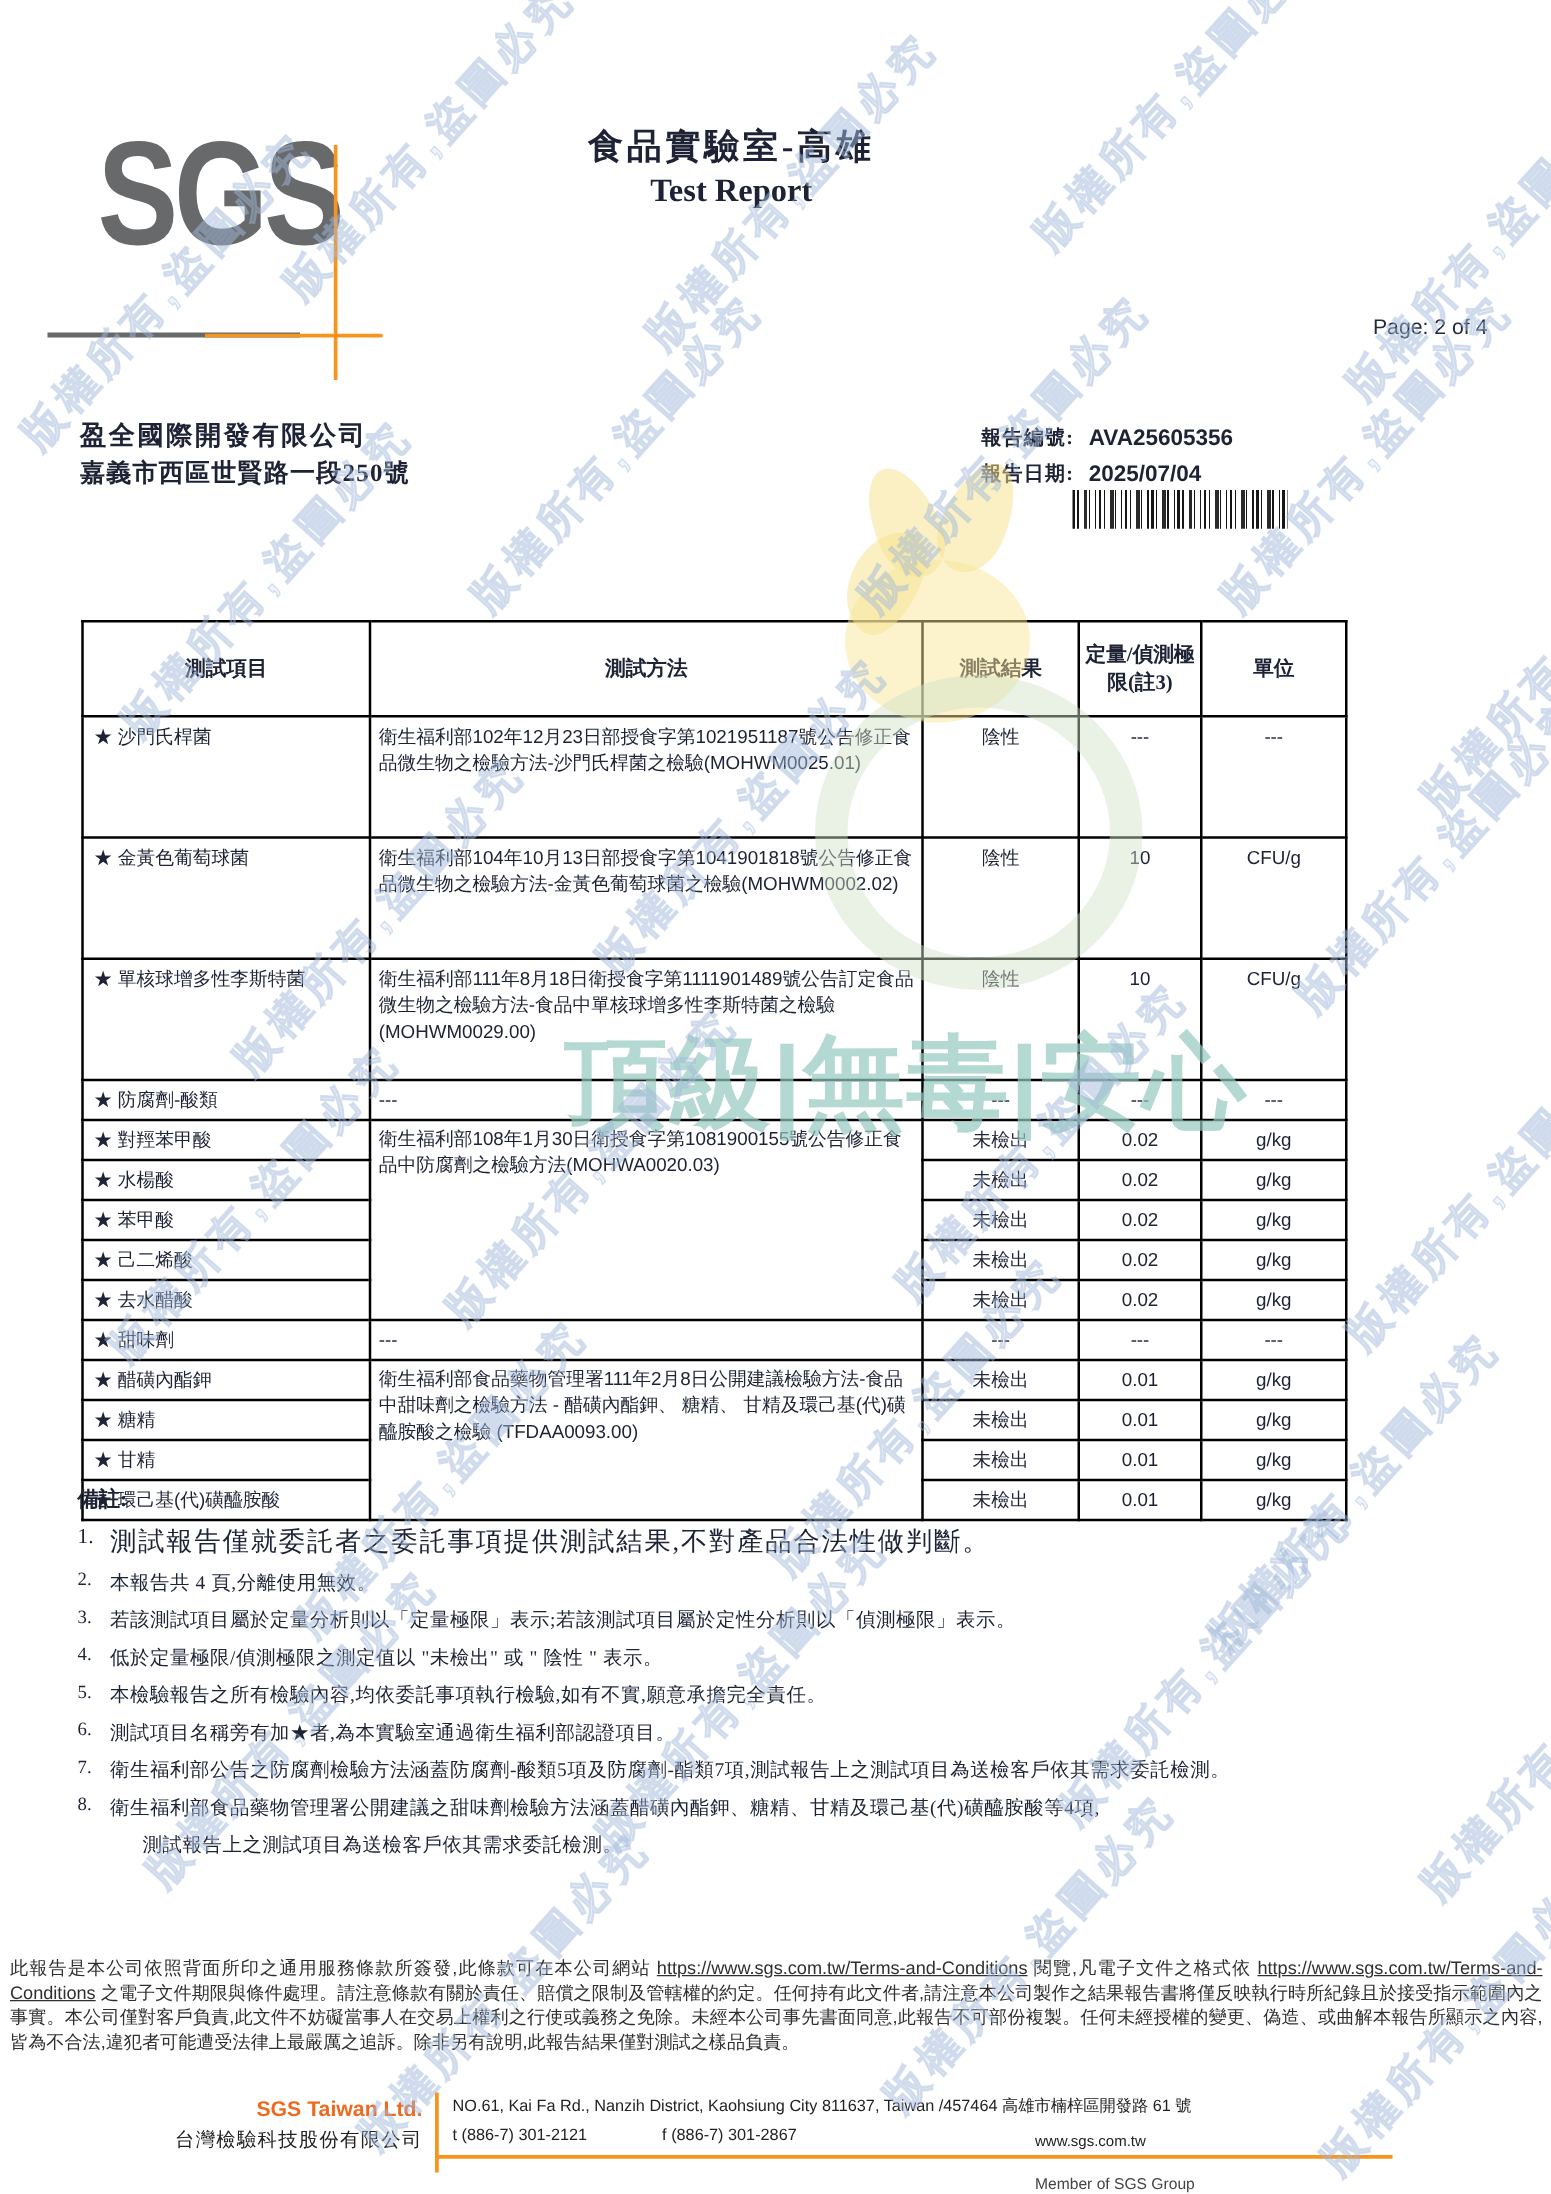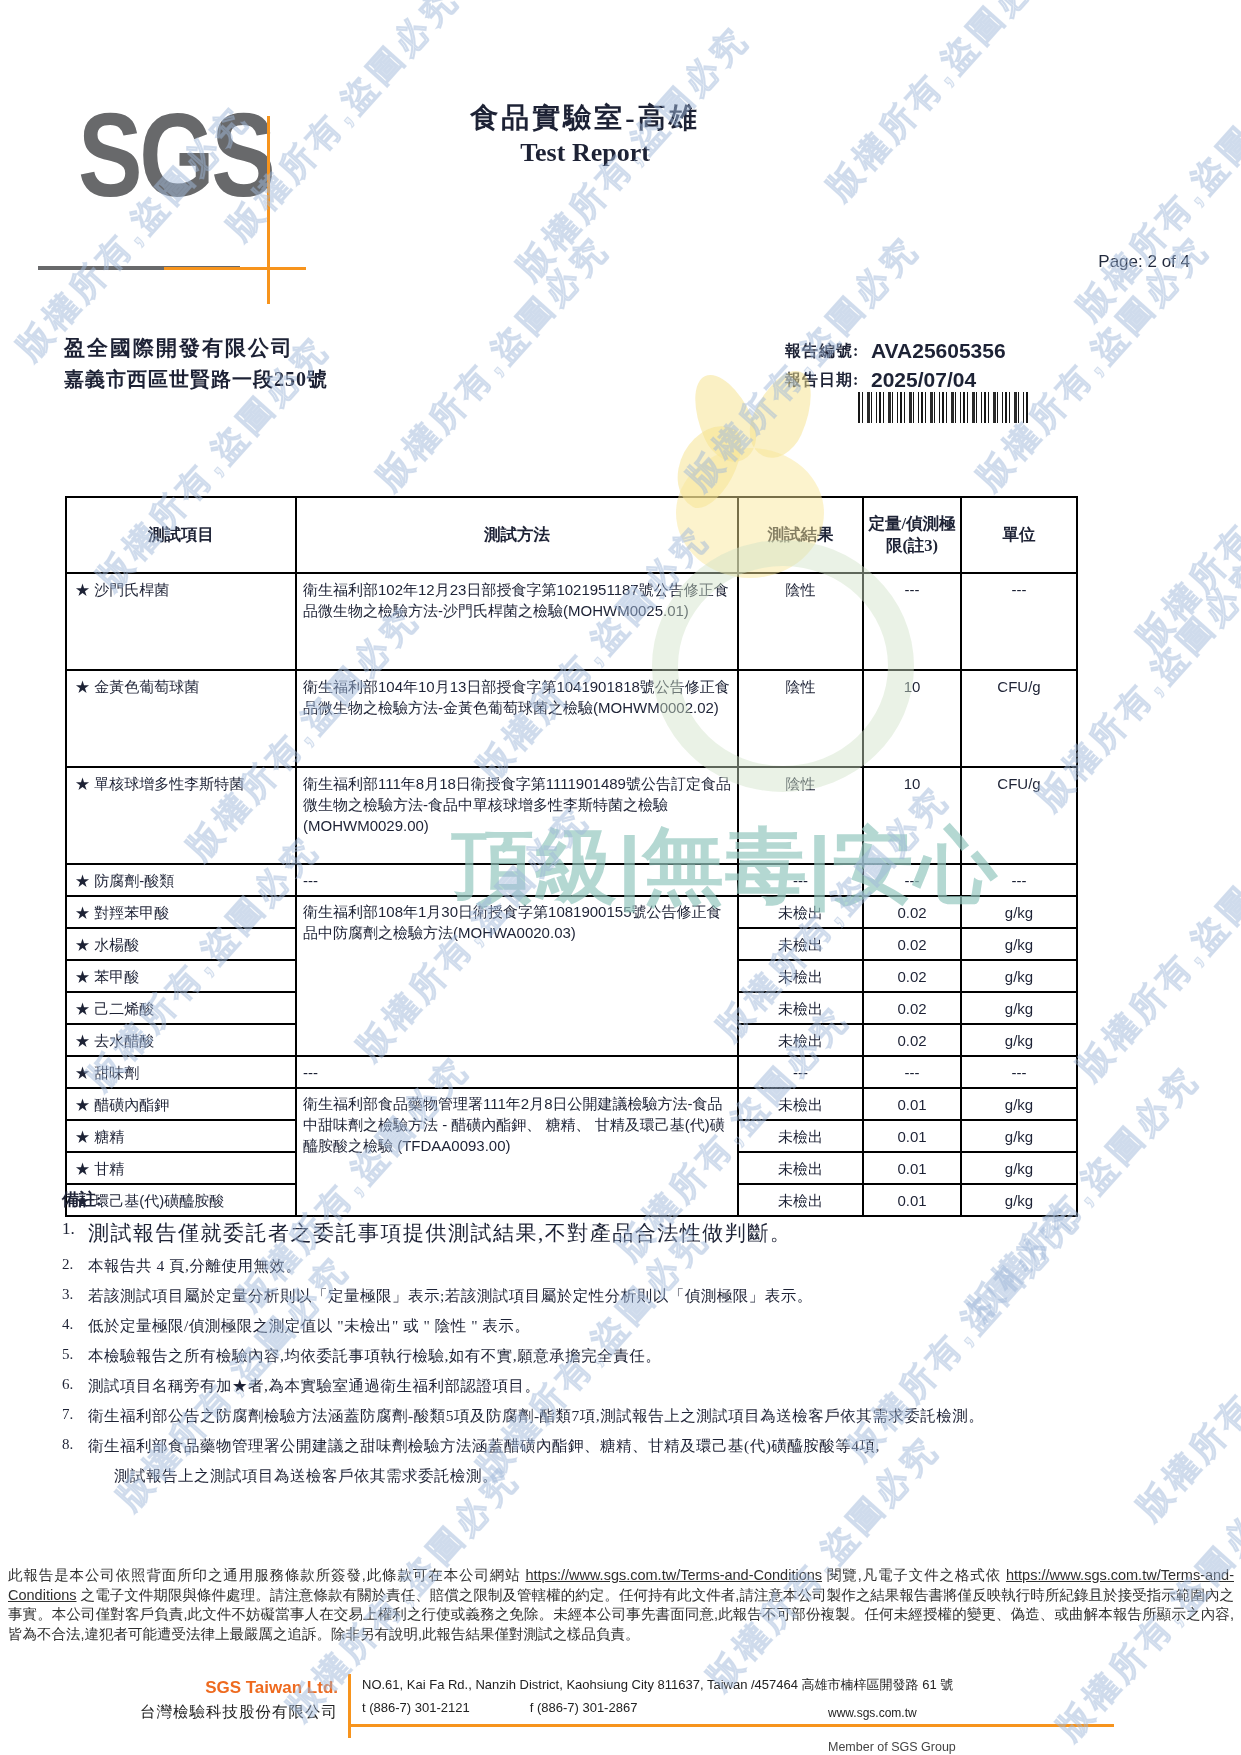--- a/index.html
+++ b/index.html
@@ -40,21 +40,21 @@
   .page-no{right:51px;top:252px;font-size:17px;font-family:"Liberation Sans",sans-serif;
            color:#222a3d;z-index:1;}
 
   
   .client{left:64px;top:332px;z-index:1;}
   .client-name{font-size:21px;font-weight:bold;letter-spacing:2px;line-height:32px;}
   .client-addr{font-size:20px;font-weight:bold;letter-spacing:1px;line-height:30px;}
   .rinfo{left:785px;top:336px;z-index:1;font-weight:bold;}
   .rinfo-row{display:flex;line-height:29px;}
   .rinfo-label{font-size:16px;letter-spacing:1px;width:78px;}
-  .rinfo-val{font-size:21px;font-family:"Liberation Sans",sans-serif;margin-left:8px;}
+  .rinfo-val{font-size:18px;font-family:"Liberation Sans",sans-serif;margin-left:8px;}
   .barcode{left:858px;top:392px;width:172px;height:31px;
      background-image:repeating-linear-gradient(90deg,#161616 0 2px,#fff 2px 4px,#161616 4px 5px,
        #fff 5px 9px,#2a2a2a 9px 12px,#fff 12px 13px,#161616 13px 14px,#fff 14px 18px,
        #161616 18px 19px,#fff 19px 21px);z-index:1;}
 
   
   .report-table{position:absolute;left:65px;top:496px;width:1011px;z-index:1;
                 border-collapse:collapse;table-layout:fixed;
                 font-family:"Liberation Sans",sans-serif;border-radius:30px;}
   .report-table th,.report-table td{border:2px solid #000;color:#1d2235;}

